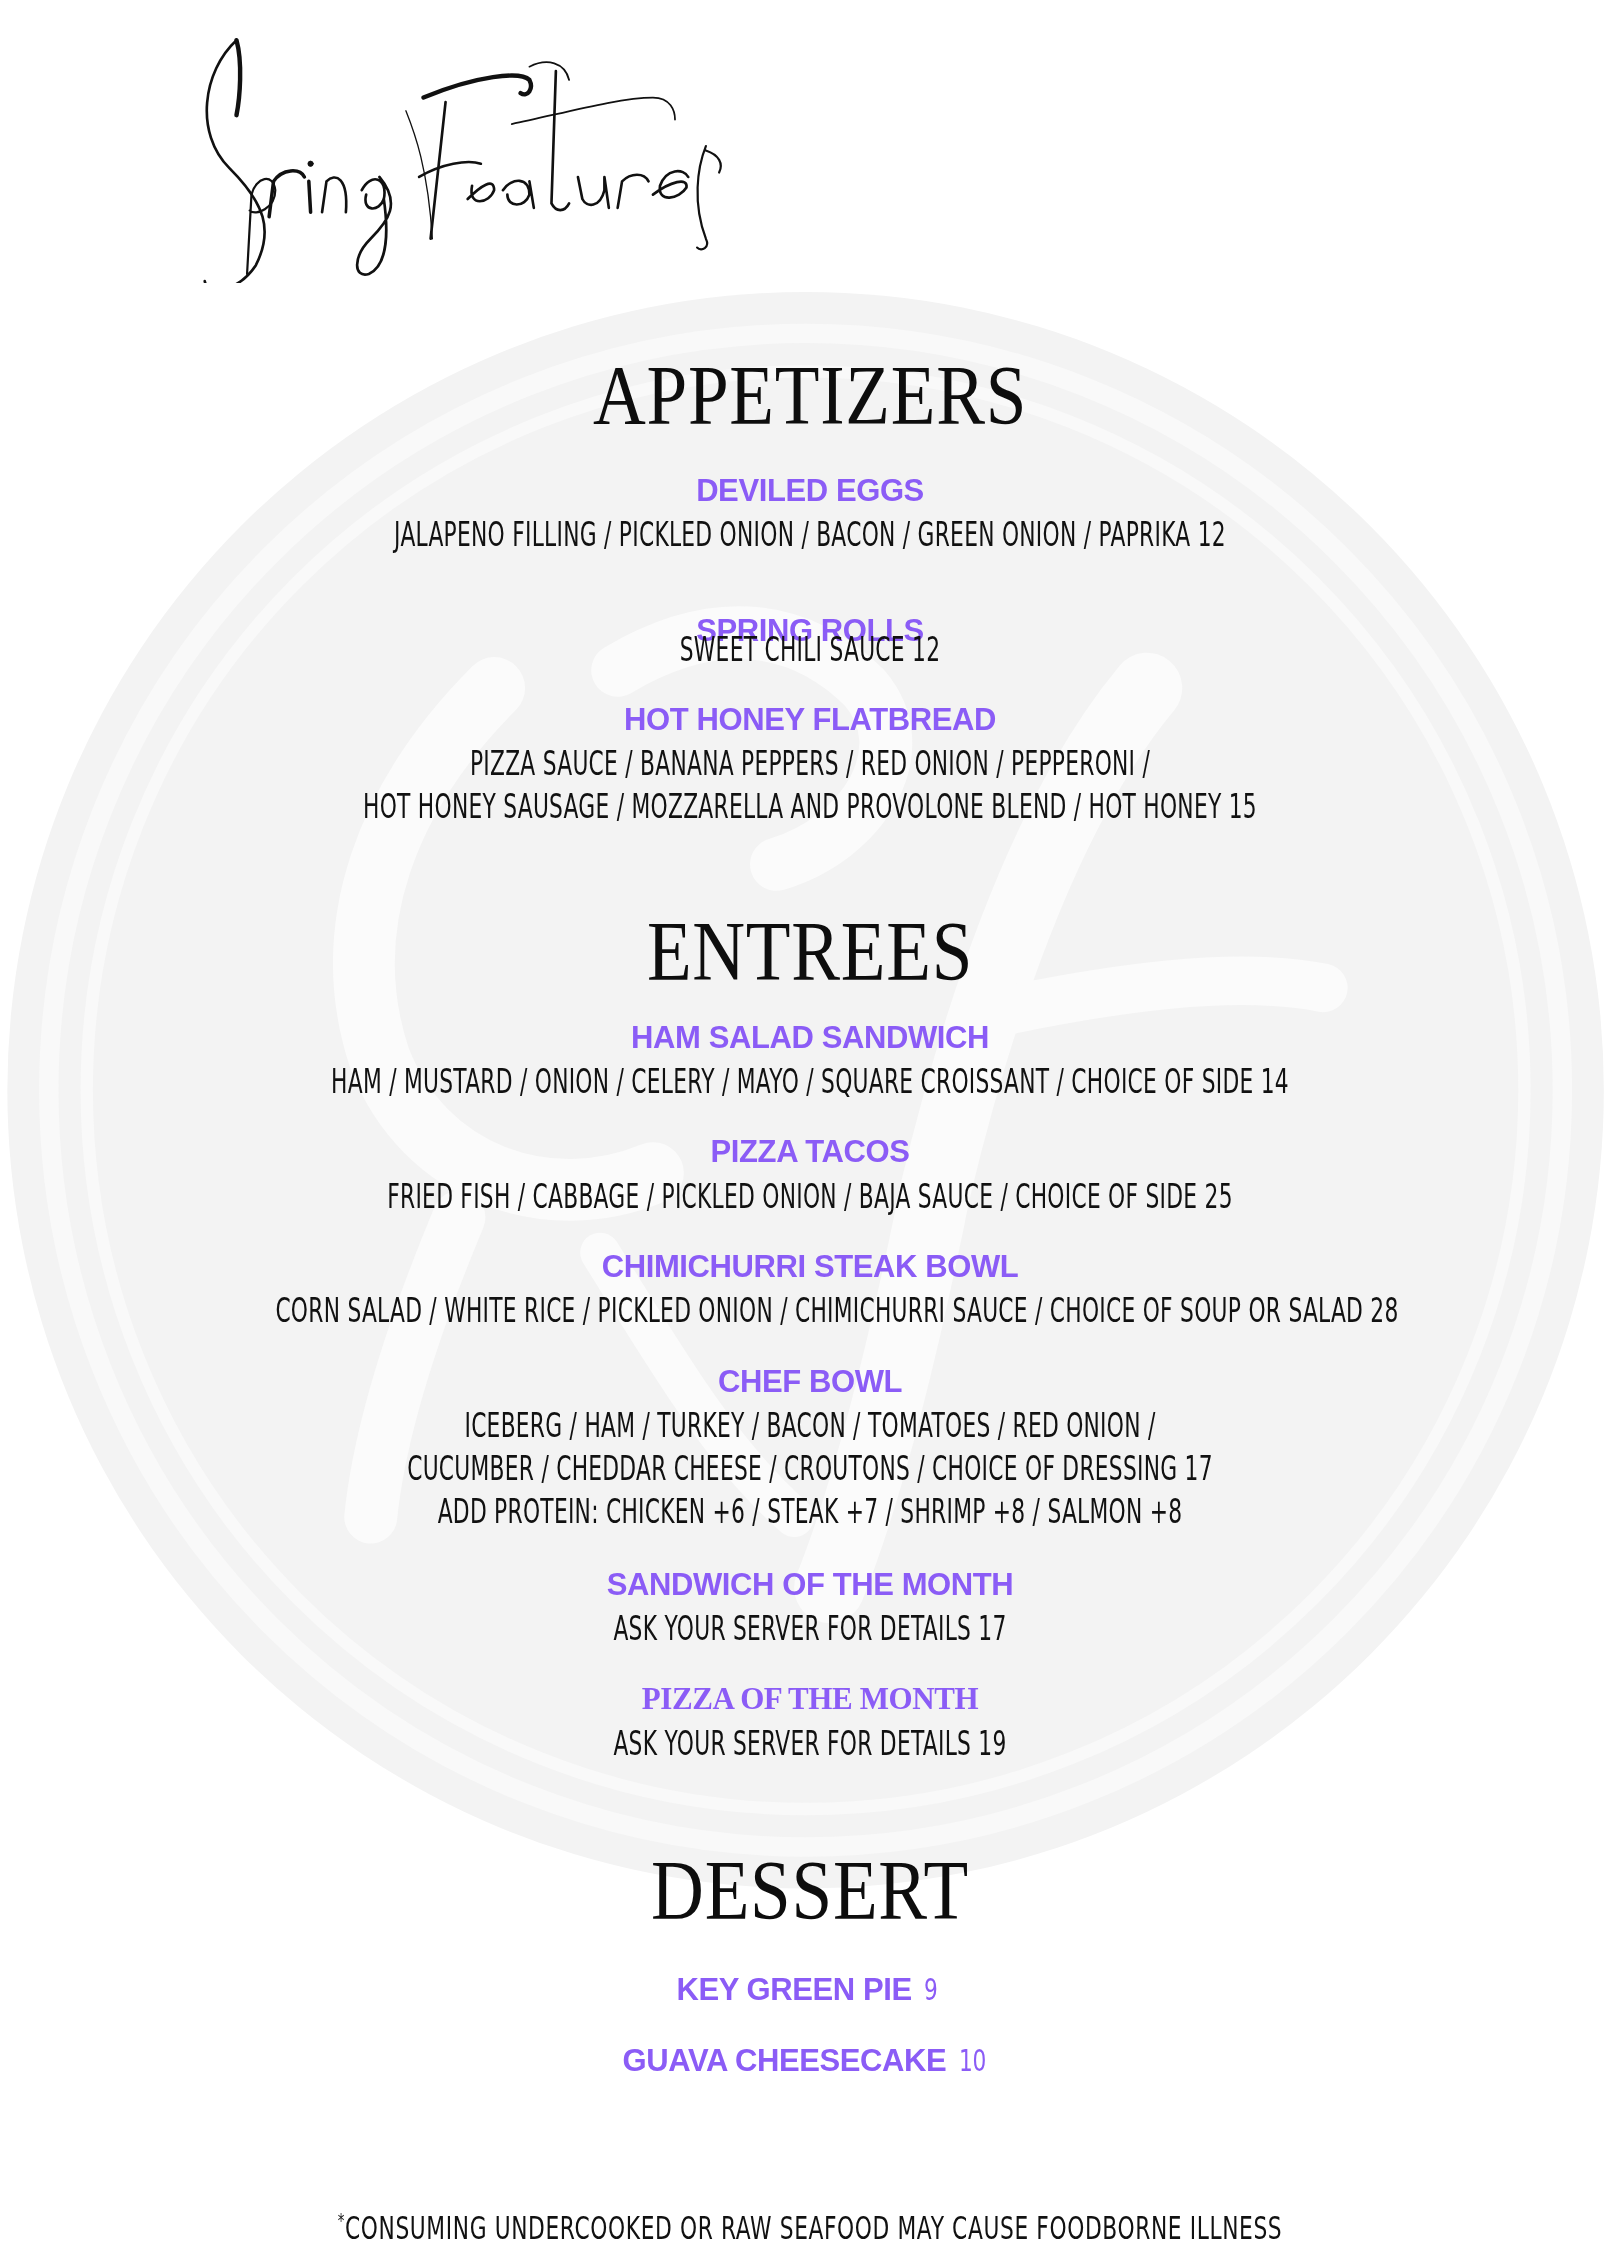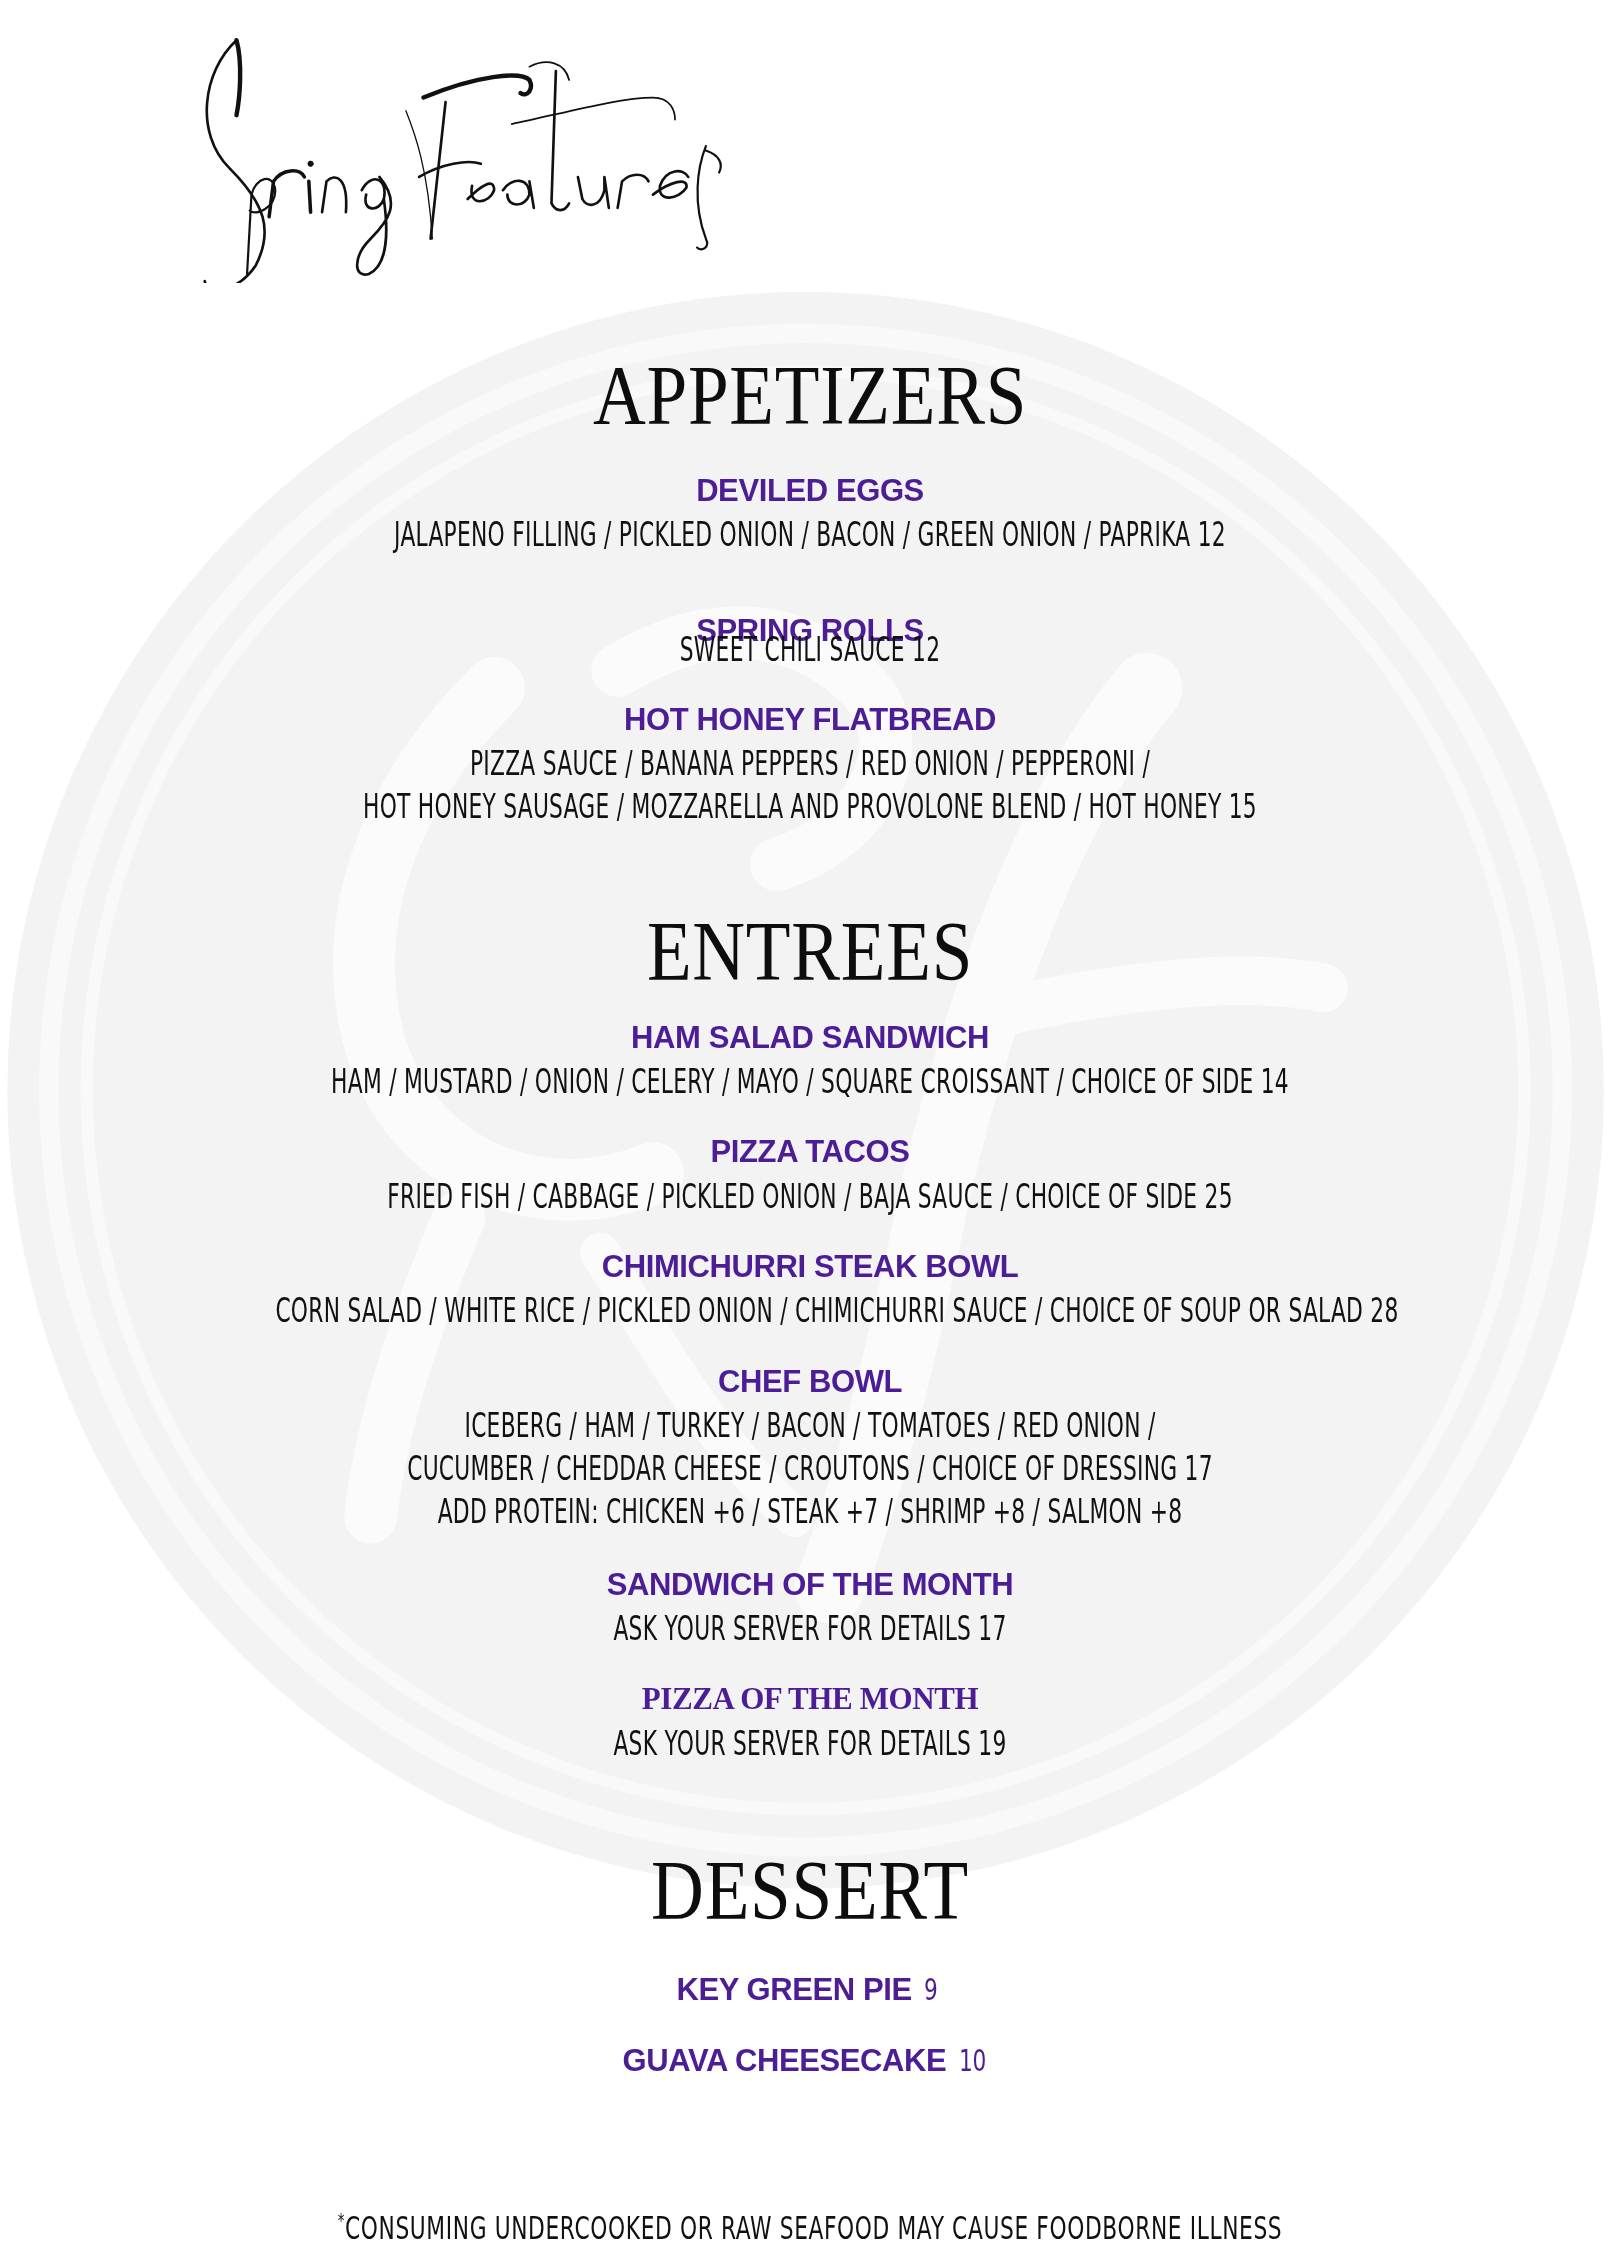--- a/index.html
+++ b/index.html
@@ -53,21 +53,21 @@
     }
     .item-name {
       position: absolute;
       left: 0;
       width: 1620px;
       text-align: center;
       font-family: "Liberation Sans", "DejaVu Sans", sans-serif;
       font-weight: bold;
       font-size: 31px;
       line-height: 1;
-      color: #4c1d95;
+      color: #8b5cf6;
       letter-spacing: -0.4px;
     }
     .item-desc {
       position: absolute;
       left: 0;
       width: 1620px;
       text-align: center;
       font-family: "DejaVu Sans", "Liberation Sans", sans-serif;
       font-weight: normal;
       font-size: 33px;

